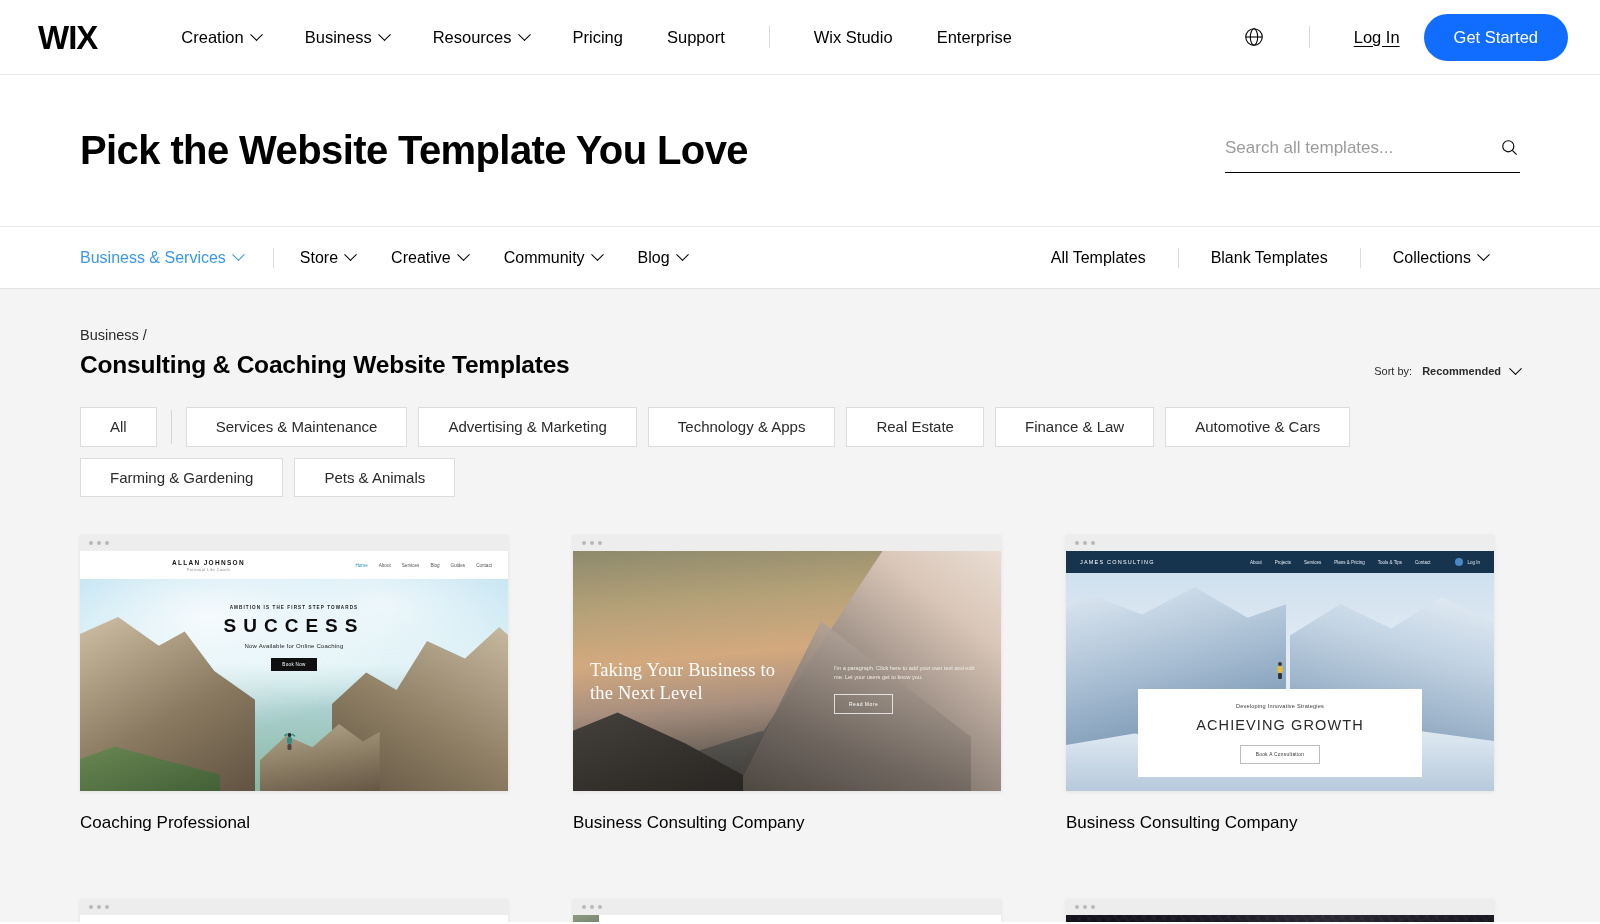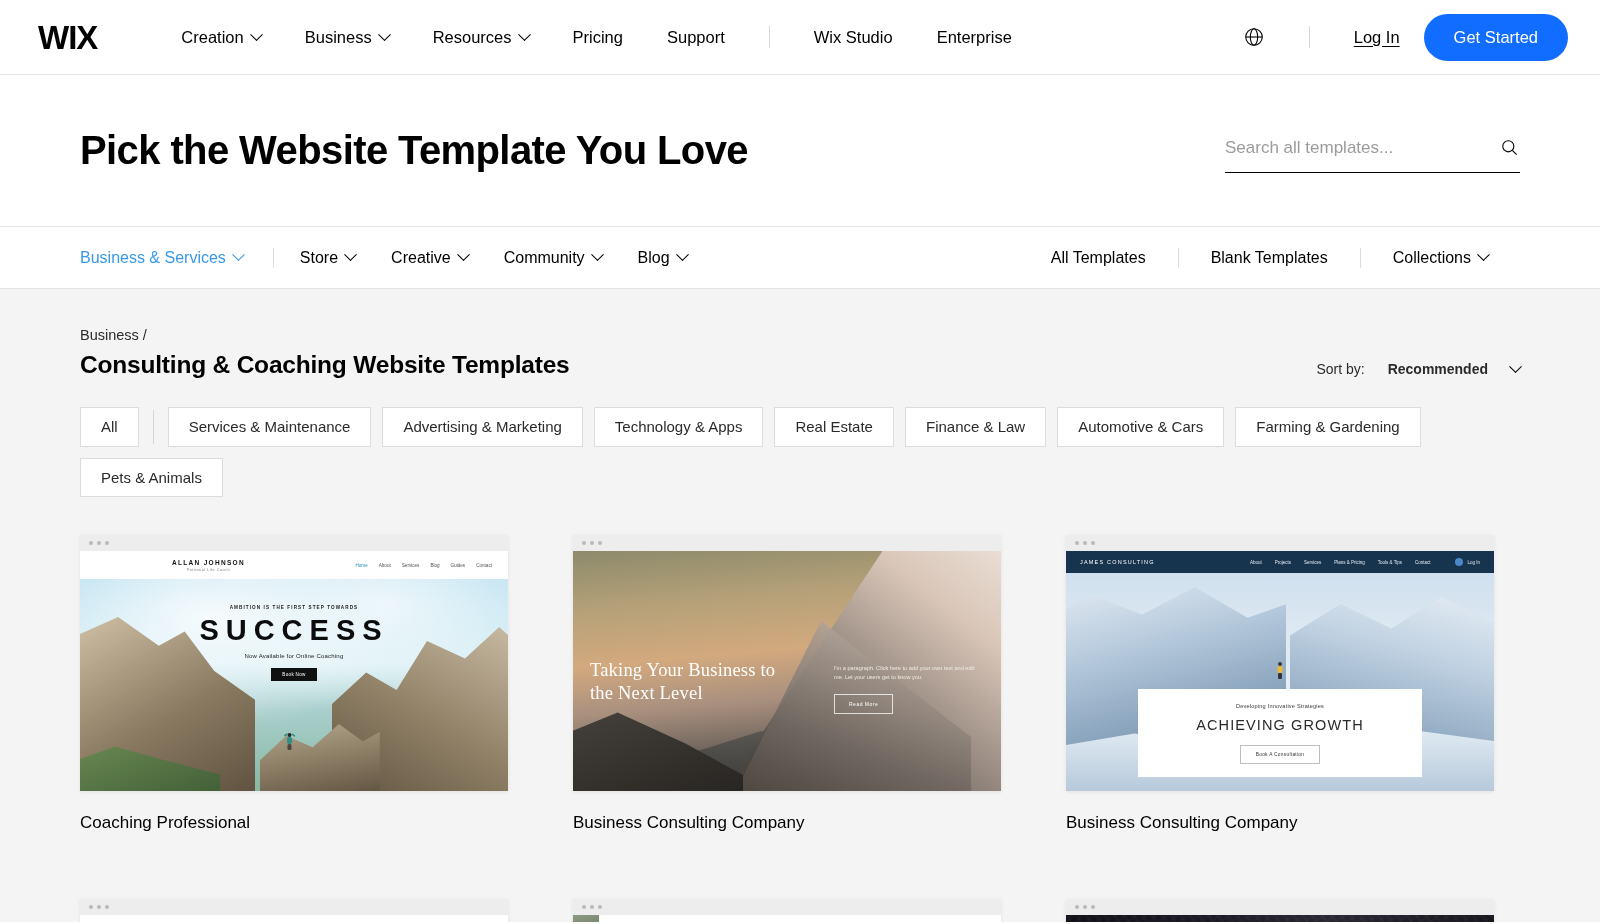--- a/index.html
+++ b/index.html
@@ -166,37 +166,37 @@
     overflow: hidden;
   }
   .breadcrumb { font-size: 14.5px; color: #2b2b2b; margin-bottom: 8px; }
   .head-row { display: flex; align-items: flex-end; }
   .page-title {
     font-size: 24.5px; font-weight: 700; color: #000;
     letter-spacing: -0.2px;
   }
   .sortby {
     margin-left: auto;
-    font-size: 14px; color: #2b2b2b;
-    display: flex; align-items: center; gap: 23px;
+    font-size: 11px; color: #2b2b2b;
+    display: flex; align-items: center; gap: 10px;
     cursor: pointer;
     padding-bottom: 2px;
   }
   .sortby b { font-weight: 700; }
 
   .chips {
     display: flex; flex-wrap: wrap; gap: 11px;
     margin-top: 28px;
   }
   .chip {
     background: #fff;
     border: 1px solid #dcdcdc;
     font-size: 15px;
     color: #2b2b2b;
-    padding: 9px 20px;
+    padding: 9px 29px;
     cursor: pointer;
     font-family: "Liberation Sans", sans-serif;
     white-space: nowrap;
     line-height: 1.3;
   }
   .chip.sel {
     background: #116dff;
     border-color: #116dff;
     color: #fff;
   }
@@ -277,21 +277,21 @@
     position: absolute; left: -10px; bottom: -10px; width: 150px; height: 70px;
     clip-path: polygon(0 45%, 30% 22%, 60% 40%, 100% 62%, 100% 100%, 0 100%);
     background: linear-gradient(160deg,#6f8f56,#3f5c35);
   }
   .c1-climber {
     position: absolute; left: 47.5%; bottom: 36px; width: 13px; height: 24px;
   }
   .c1-text { position: absolute; top: 26px; left: 0; right: 0; text-align: center; z-index: 4; }
   .c1-kicker { font-size: 4.6px; font-weight: 700; letter-spacing: 1.1px; color: #1a1a1a; }
   .c1-success {
-    font-size: 29px; font-weight: 700; letter-spacing: 7px; color: #0c0c0c;
+    font-size: 19px; font-weight: 700; letter-spacing: 7px; color: #0c0c0c;
     margin-top: 6px; line-height: 1;
   }
   .c1-sub { font-size: 6px; color: #1c1c1c; margin-top: 8px; letter-spacing: .2px; }
   .c1-btn {
     display: inline-block; background: #101010; color: #fff;
     font-size: 4.6px; padding: 4px 11px; margin-top: 9px; letter-spacing: .3px;
   }
 
   
   .c2-shot { height: 240px; position: relative; overflow: hidden; background: #3a3630; }

